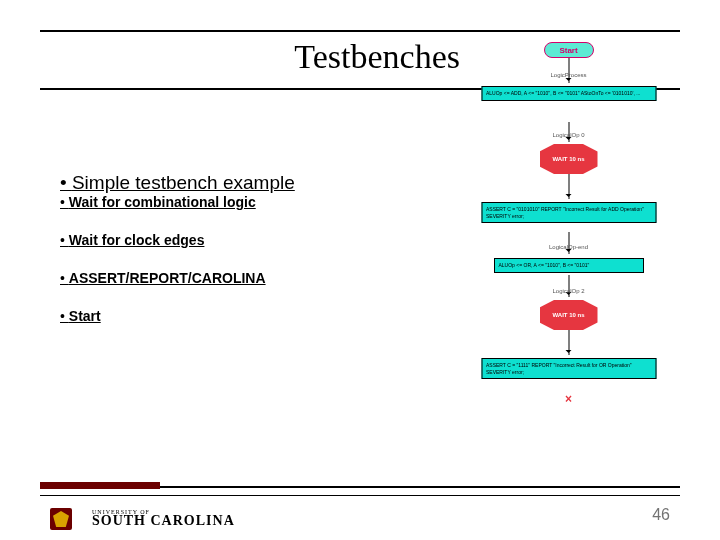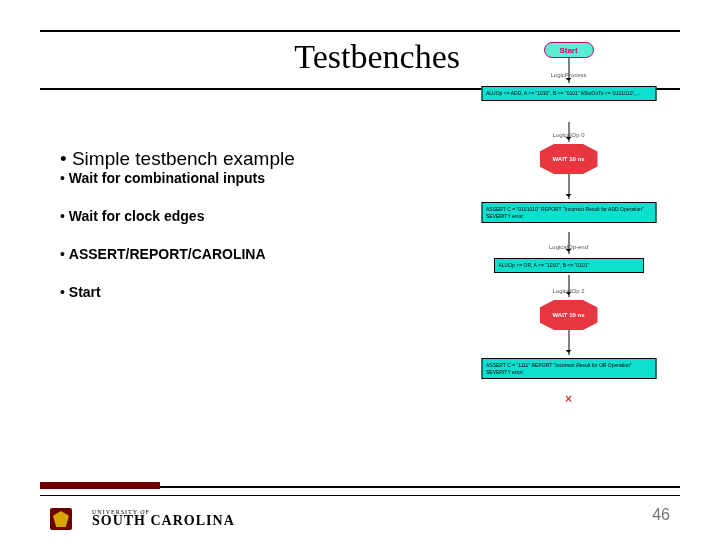--- a/index.html
+++ b/index.html
@@ -40,25 +40,26 @@
     position: absolute;
     top: 38px;
     left: 0;
     width: 460px;
     text-align: right;
     font-size: 34px;
     font-family: Georgia, serif;
   }
   .body {
     position: absolute;
-    top: 148px;
+    top: 172px;
     left: 60px;
     width: 400px;
     font-family: Arial, Helvetica, sans-serif;
     font-size: 19px;
+    text-decoration: underline;
   }
   .body ul { margin: 0; padding: 0; list-style: none; }
   .body > ul > li { margin-bottom: 10px; }
   .bullet-main::before { content: "• "; }
   .sub { font-size: 14px; font-weight: bold; margin-left: 28px; margin-top: 18px; }
   .sub li { margin-bottom: 22px; }
   .sub li::before { content: "• "; font-weight: normal; }
 
   
   .logo {
@@ -193,21 +194,21 @@
 <div class="slide">
 
   <div class="rule rule-top"></div>
   <div class="title">Testbenches</div>
   <div class="rule rule-title"></div>
 
   <div class="body">
     <ul>
       <li class="bullet-main"><span>Simple testbench example</span>
         <ul class="sub">
-          <li><span>Wait for combinational inputs</span></li>
+          <li><span>Wait for combinational logic</span></li>
           <li><span>Wait for clock edges</span></li>
           <li><span>ASSERT/REPORT/CAROLINA</span></li>
           <li><span>Start</span></li>
         </ul>
       </li>
     </ul>
   </div>
 
   <div class="flow">
     <div class="dotbg"></div>

